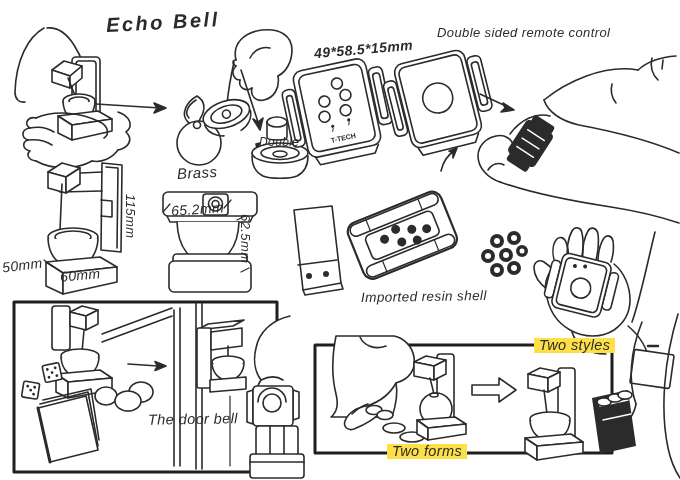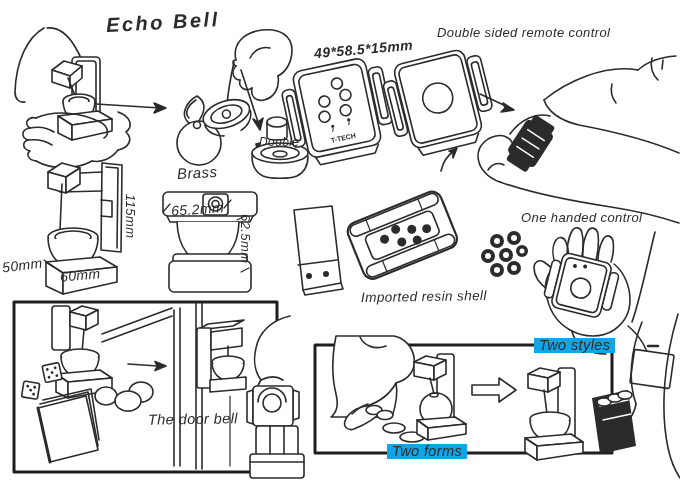--- a/index.html
+++ b/index.html
@@ -3,21 +3,21 @@
 <meta charset="utf-8">
 <style>
   html,body{margin:0;padding:0;background:#fff;}
   .stage{position:relative;width:680px;height:480px;background:#ffffff;overflow:hidden;
          font-family:"Liberation Sans",sans-serif;}
   .art{position:absolute;left:0;top:0;}
   .lbl{position:absolute;color:#2b2b2b;font-style:italic;font-weight:500;
        letter-spacing:.4px;white-space:nowrap;line-height:1;}
   .title{font-size:20px;font-weight:700;letter-spacing:2.5px;transform:rotate(-3deg);}
   .vert{writing-mode:vertical-rl;}
-  .gap{background:#0ea5e9;padding:0 5px;}
+  .gap{background:#fde047;padding:0 5px;}
   .bold{font-weight:700;}
 </style>
 </head>
 <body>
 
 <div class="stage">
 
   <svg class="art" width="680" height="480" viewBox="0 0 680 480">
     <g stroke="#2b2b2b" stroke-width="1.6" fill="none" stroke-linecap="round" stroke-linejoin="round">
 
@@ -372,21 +372,20 @@
   <div class="lbl vert" style="left:124px;top:194px;font-size:13px;">115mm</div>
 
   <div class="lbl" style="left:171px;top:202px;font-size:14px;transform:rotate(-4deg);">65.2mm</div>
 
   <div class="lbl vert" style="left:239px;top:214px;font-size:13px;">62.5mm</div>
 
   <div class="lbl" style="left:2px;top:258px;font-size:14px;transform:rotate(-7deg);">50mm</div>
 
   <div class="lbl" style="left:60px;top:268px;font-size:14px;transform:rotate(-5deg);">60mm</div>
 
-  <div class="lbl" style="left:521px;top:211px;font-size:13px;">One handed control</div>
 
   <div class="lbl" style="left:361px;top:290px;font-size:13.5px;transform:rotate(-1deg);">Imported resin shell</div>
 
   <div class="lbl" style="left:148px;top:412px;font-size:14.5px;transform:rotate(-1deg);">The door bell</div>
 
   <div class="lbl gap" style="left:534px;top:338px;font-size:14.5px;">Two styles</div>
 
   <div class="lbl gap" style="left:355px;top:444px;font-size:14.5px;margin-left:32px;">Two forms</div>
 
 </div>

